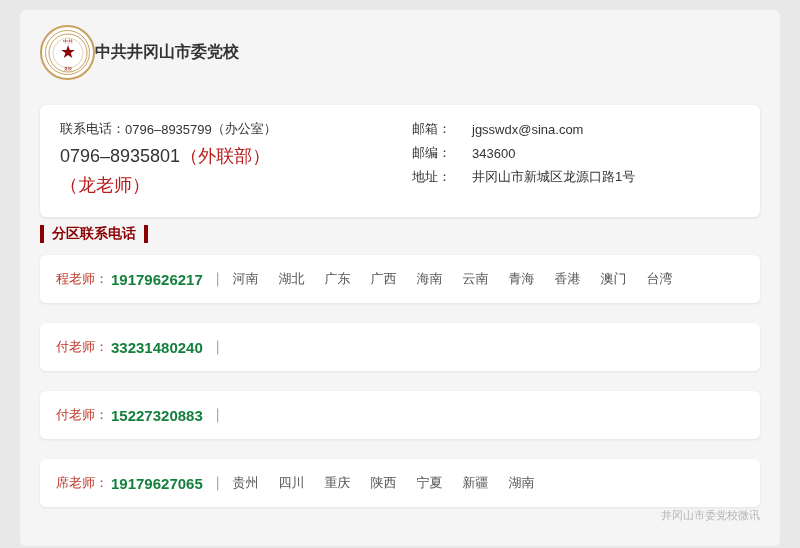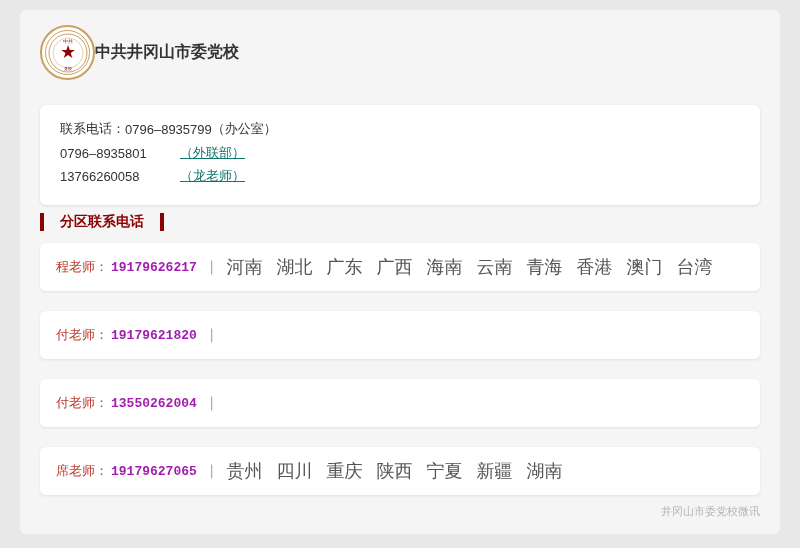--- a/index.html
+++ b/index.html
@@ -76,30 +76,29 @@
       min-width: 60px;
     }
     .info-row .value {
       color: #333;
       text-align: right;
     }
     .phone-row {
       display: flex;
       align-items: center;
       margin-bottom: 5px;
-      font-size: 13px;
+      font-size: 18px;
       color: #444;
     }
     .phone-num {
       min-width: 120px;
       color: #333;
     }
     .phone-note {
-      color: #0f766e;
-      text-decoration: underline;
+      color: #b91c1c;
     }
     .section-divider {
       display: flex;
       align-items: center;
       margin: 8px 0 12px 0;
     }
     .divider-bar-left {
       width: 4px;
       height: 18px;
       background: #8b0000;
@@ -108,54 +107,53 @@
     .divider-bar-right {
       width: 4px;
       height: 18px;
       background: #8b0000;
       margin-left: 4px;
     }
     .divider-text {
       font-size: 14px;
       font-weight: bold;
       color: #8b0000;
-      margin: 0 12px;
+      margin: 0 4px;
     }
     .contact-card {
       background: #fff;
       border-radius: 6px;
       padding: 12px 16px;
       margin-bottom: 20px;
       box-shadow: 0 1px 3px rgba(0,0,0,0.08);
       display: flex;
       align-items: center;
       min-height: 48px;
     }
     .teacher-name {
       color: #c0392b;
       font-size: 13px;
       white-space: nowrap;
     }
     .teacher-phone {
-      color: #a21caf;
+      color: #15803d;
       font-weight: bold;
-      font-size: 13px;
+      font-size: 15px;
       margin-left: 3px;
-      font-family: Liberation Mono, monospace;
     }
     .separator {
       color: #888;
       margin: 0 8px;
       font-size: 14px;
     }
     .regions {
       color: #555;
-      font-size: 18px;
-      display: flex;
-      gap: 14px;
+      font-size: 13px;
+      display: flex;
+      gap: 20px;
       flex-wrap: wrap;
     }
     .region-item {
       color: #555;
     }
   </style>
 </head>
 <body>
 
 <div class="container">
@@ -183,22 +181,35 @@
       <div class="info-row">
         <span class="label">联系电话：</span>
         <span class="value">0796–8935799</span>
         <span class="value">（办公室）</span>
       </div>
       <div class="phone-row">
         <span class="phone-num">0796–8935801</span>
         <span class="phone-note">（外联部）</span>
       </div>
       <div class="phone-row">
-        <span class="phone-num">13766260058</span>
         <span class="phone-note">（龙老师）</span>
+      </div>
+    </div>
+    <div class="info-right">
+      <div class="info-row">
+        <span class="label">邮箱：</span>
+        <span class="value">jgsswdx@sina.com</span>
+      </div>
+      <div class="info-row">
+        <span class="label">邮编：</span>
+        <span class="value">343600</span>
+      </div>
+      <div class="info-row">
+        <span class="label">地址：</span>
+        <span class="value">井冈山市新城区龙源口路1号</span>
       </div>
     </div>
   </div>
 
   <div class="section-divider">
     <div class="divider-bar-left"></div>
     <span class="divider-text">分区联系电话</span>
     <div class="divider-bar-right"></div>
   </div>
 
@@ -215,41 +226,41 @@
           <span class="region-item">海南</span>
           <span class="region-item">云南</span>
           <span class="region-item">青海</span>
           <span class="region-item">香港</span>
           <span class="region-item">澳门</span>
           <span class="region-item">台湾</span>
         </div>
       </div>
       <div class="contact-card">
         <span class="teacher-name">付老师：</span>
-        <span class="teacher-phone">19179621820</span>
+        <span class="teacher-phone">33231480240</span>
         <span class="separator">｜</span>
       </div>
       <div class="contact-card">
         <span class="teacher-name">付老师：</span>
-        <span class="teacher-phone">13550262004</span>
+        <span class="teacher-phone">15227320883</span>
         <span class="separator">｜</span>
       </div>
       <div class="contact-card">
         <span class="teacher-name">席老师：</span>
         <span class="teacher-phone">19179627065</span>
         <span class="separator">｜</span>
         <div class="regions">
           <span class="region-item">贵州</span>
           <span class="region-item">四川</span>
           <span class="region-item">重庆</span>
           <span class="region-item">陕西</span>
           <span class="region-item">宁夏</span>
           <span class="region-item">新疆</span>
           <span class="region-item">湖南</span>
         </div>
       </div>
     </div>
 
   <div style="position:relative; height:4px;">
-    <span style="position:absolute; right:0; bottom:0; font-size:11px; color:rgba(80,80,80,0.4);">井冈山市委党校微讯</span>
+    <span style="position:absolute; right:0; bottom:8px; font-size:11px; color:rgba(80,80,80,0.4);">井冈山市委党校微讯</span>
   </div>
 
 </div>
 
 </body></html>

